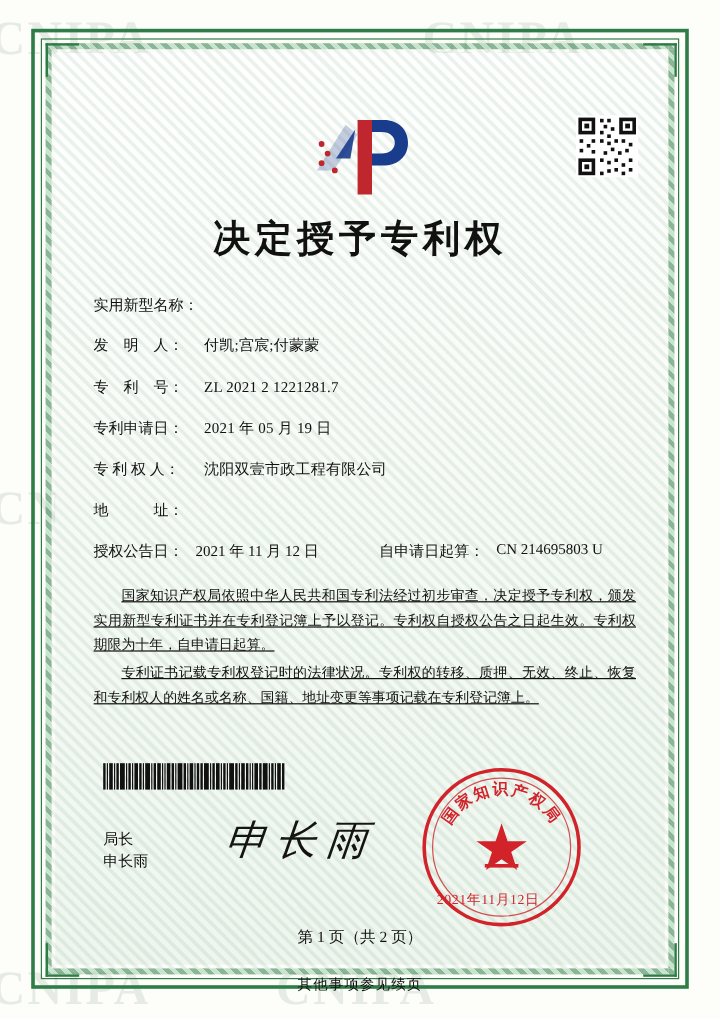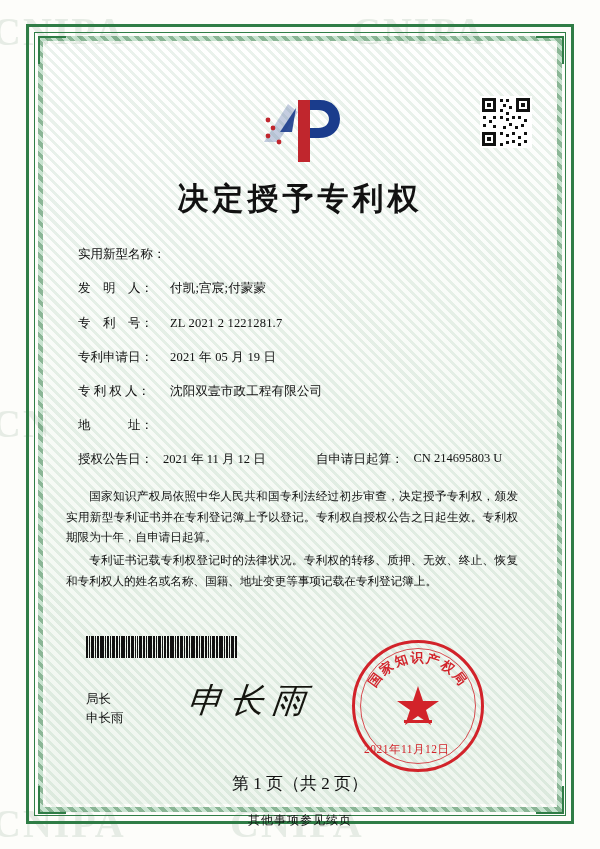--- a/index.html
+++ b/index.html
@@ -171,27 +171,28 @@
     display: flex;
     align-items: flex-start;
   }
   .field-split .half.a { width: 238px; flex: 0 0 238px; }
   .field-split .lbl { white-space: nowrap; }
   .field-split .val { margin-left: 10px; }
 
   
   .paras {
     position: absolute;
-    left: 66px;
+    left: 78px;
     top: 487px;
     width: 452px;
     font-size: 11.6px;
     line-height: 1.78;
     color: #111;
     text-align: justify;
+    text-decoration: underline;
   }
   .paras p {
     margin: 0 0 2px 0;
     text-indent: 2em;
   }
 
   
   .barcode {
     position: absolute;
     left: 86px;
@@ -276,21 +277,21 @@
     font-size: 11.5px;
     color: #d2232a;
     letter-spacing: 0.5px;
   }
 
   .page-num {
     position: absolute;
     left: 0; right: 0;
     top: 772px;
     text-align: center;
-    font-size: 17px;
+    font-size: 13px;
     color: #111;
   }
 
   .footer-note {
     position: absolute;
     left: 0; right: 0;
     top: 812px;
     text-align: center;
     font-size: 12px;
     color: #111;

